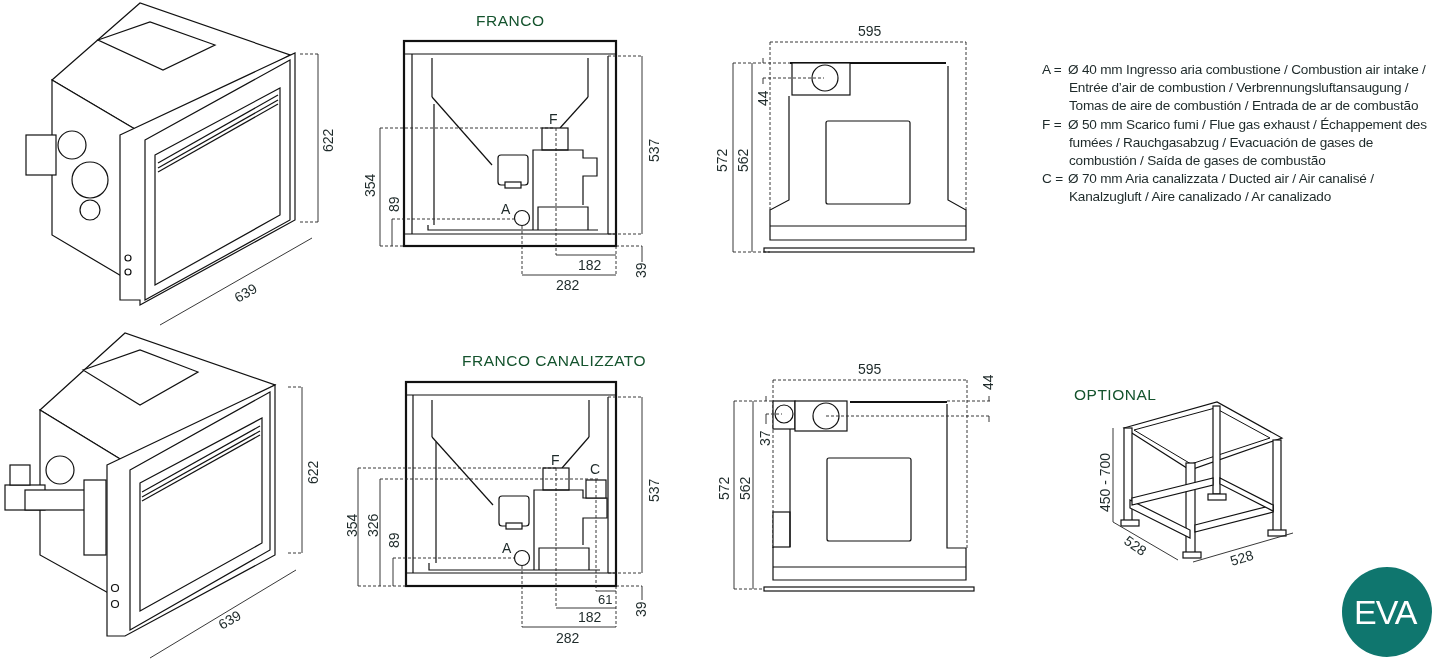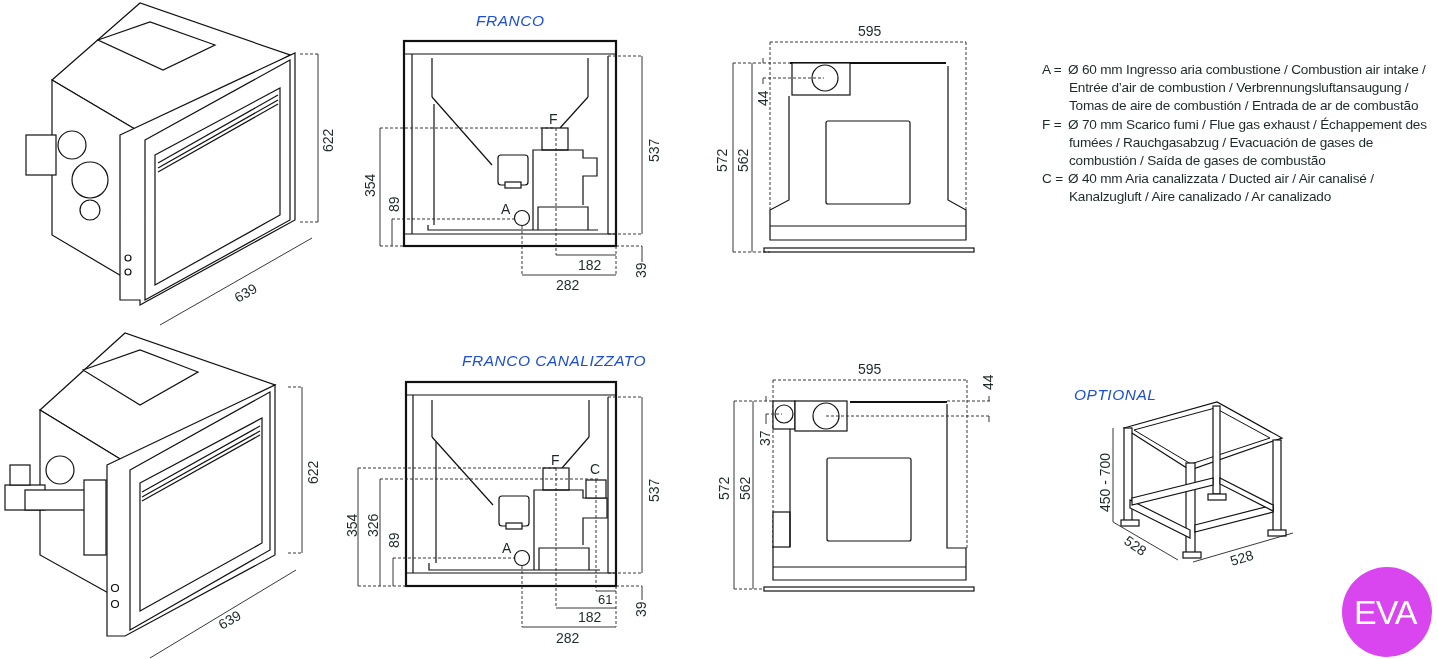--- a/index.html
+++ b/index.html
@@ -3,43 +3,43 @@
 <meta charset="utf-8">
 <style>
   html,body{margin:0;padding:0;background:#ffffff;}
   body{width:1438px;height:659px;position:relative;overflow:hidden;font-family:"Liberation Sans",sans-serif;color:#1a1a1a;}
   svg{position:absolute;left:0;top:0;}
   .t{font-family:"Liberation Sans",sans-serif;fill:#1e2a2a;}
   .legend{position:absolute;left:1042px;top:61px;width:396px;font-family:"Liberation Sans",sans-serif;font-size:13.6px;line-height:18.2px;color:#1e2a2a;letter-spacing:-0.2px;}
   .legend .row{position:relative;}
   .legend .key{position:absolute;left:0;}
   .legend .body{padding-left:27px;text-indent:-1px;}
-  .title{position:absolute;font-size:15.5px;color:#1d4ed8;letter-spacing:0.5px;font-style:italic;}
-  .logo{position:absolute;left:1342px;top:567px;width:90px;height:90px;border-radius:50%;background:#d946ef;}
+  .title{position:absolute;font-size:15.5px;color:#14532d;letter-spacing:0.5px;}
+  .logo{position:absolute;left:1342px;top:567px;width:90px;height:90px;border-radius:50%;background:#0f766e;}
   .logo-text{position:absolute;left:12px;top:26px;font-family:"Liberation Sans",sans-serif;font-size:34px;color:#fff;letter-spacing:-1px;}
 </style>
 </head>
 <body>
 
 <div class="title" style="left:476px;top:12px;">FRANCO</div>
 <div class="title" style="left:414px;top:352px;margin-left:48px;">FRANCO CANALIZZATO</div>
 <div class="title" style="left:1074px;top:386px;">OPTIONAL</div>
 
 <div class="legend">
   <div class="row">
     <span class="key">A =</span>
-    <div class="body">Ø 60 mm  Ingresso aria combustione / Combustion air intake / Entrée d’air de combustion / Verbrennungsluftansaugung / Tomas de aire de combustión / Entrada de ar de combustão</div>
+    <div class="body">Ø 40 mm  Ingresso aria combustione / Combustion air intake / Entrée d’air de combustion / Verbrennungsluftansaugung / Tomas de aire de combustión / Entrada de ar de combustão</div>
   </div>
   <div class="row">
     <span class="key">F =</span>
-    <div class="body">Ø 70 mm  Scarico fumi / Flue gas exhaust / Échappement des fumées / Rauchgasabzug / Evacuación de gases de combustión / Saída de gases de combustão</div>
+    <div class="body">Ø 50 mm  Scarico fumi / Flue gas exhaust / Échappement des fumées / Rauchgasabzug / Evacuación de gases de combustión / Saída de gases de combustão</div>
   </div>
   <div class="row">
     <span class="key">C =</span>
-    <div class="body">Ø 40 mm Aria canalizzata / Ducted air / Air canalisé / Kanalzugluft / Aire canalizado / Ar canalizado</div>
+    <div class="body">Ø 70 mm Aria canalizzata / Ducted air / Air canalisé / Kanalzugluft / Aire canalizado / Ar canalizado</div>
   </div>
 </div>
 
 <svg width="1438" height="659" viewBox="0 0 1438 659">
   <defs>
     <style>
       .ln{stroke:#111;fill:none;stroke-width:1.2;}
       .th{stroke:#111;fill:none;stroke-width:2.2;}
       .dim{stroke:#222;fill:none;stroke-width:0.9;}
       .dsh{stroke:#222;fill:none;stroke-width:0.9;stroke-dasharray:3 2;}

